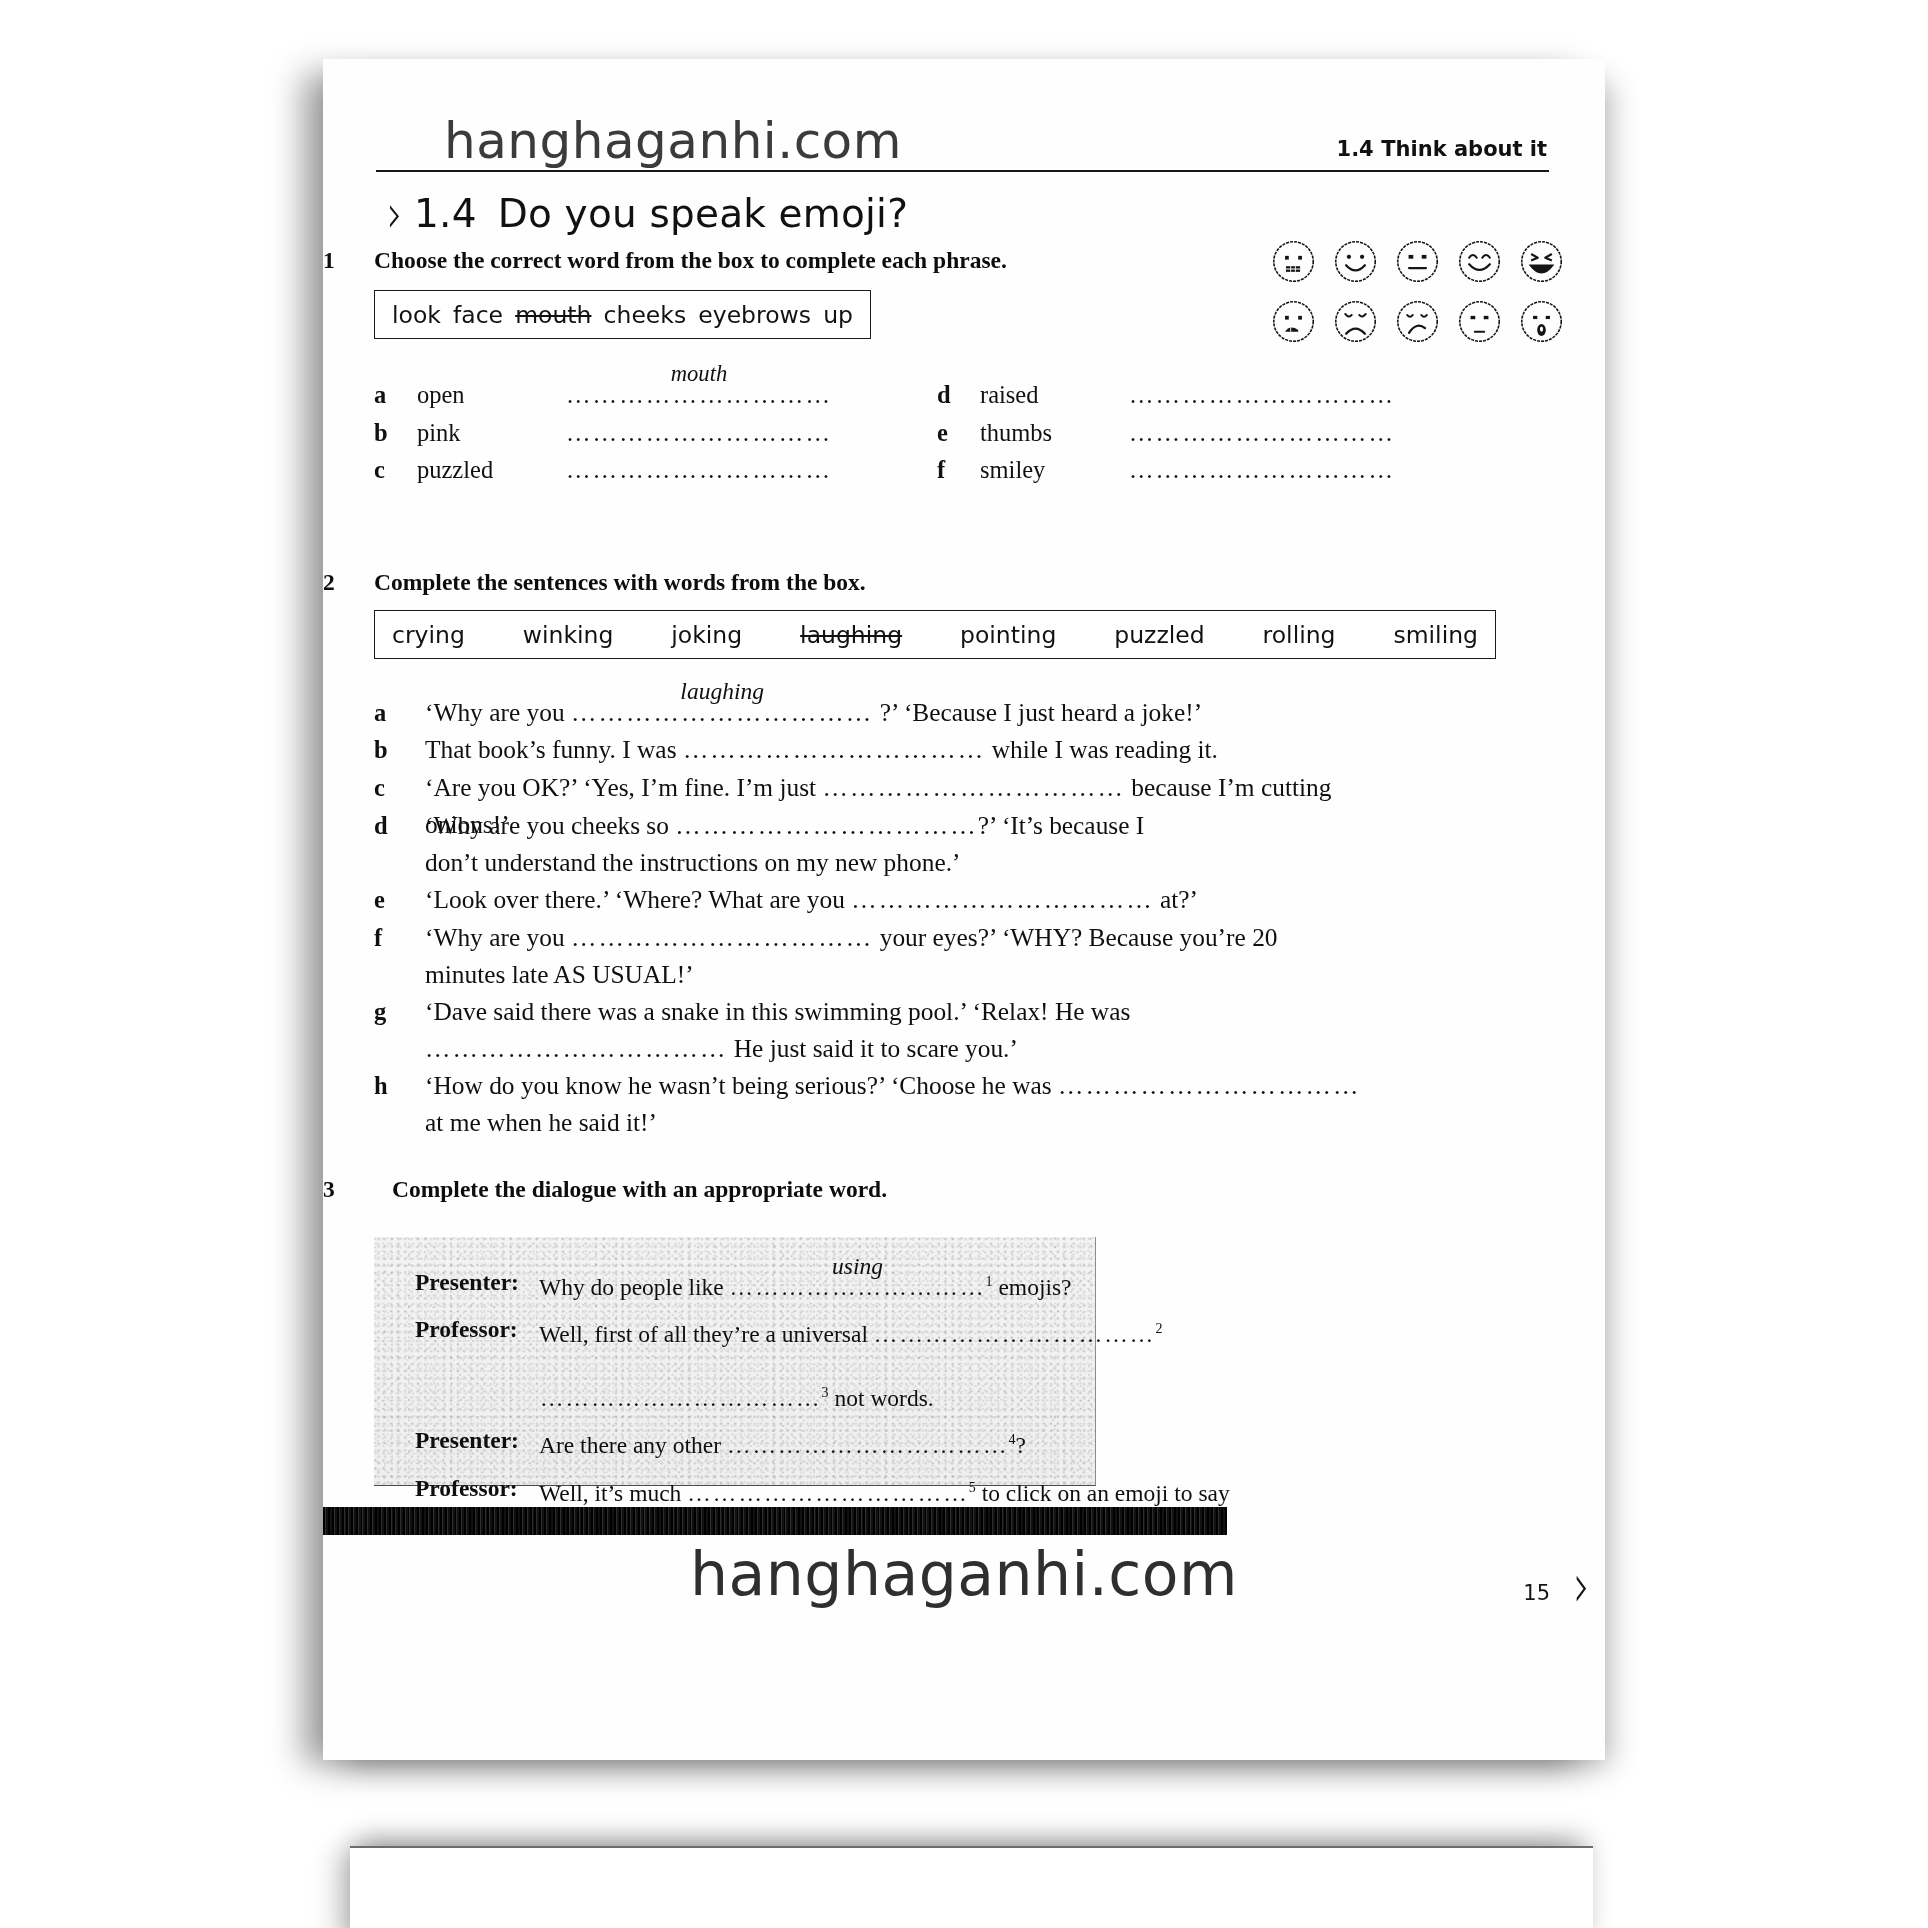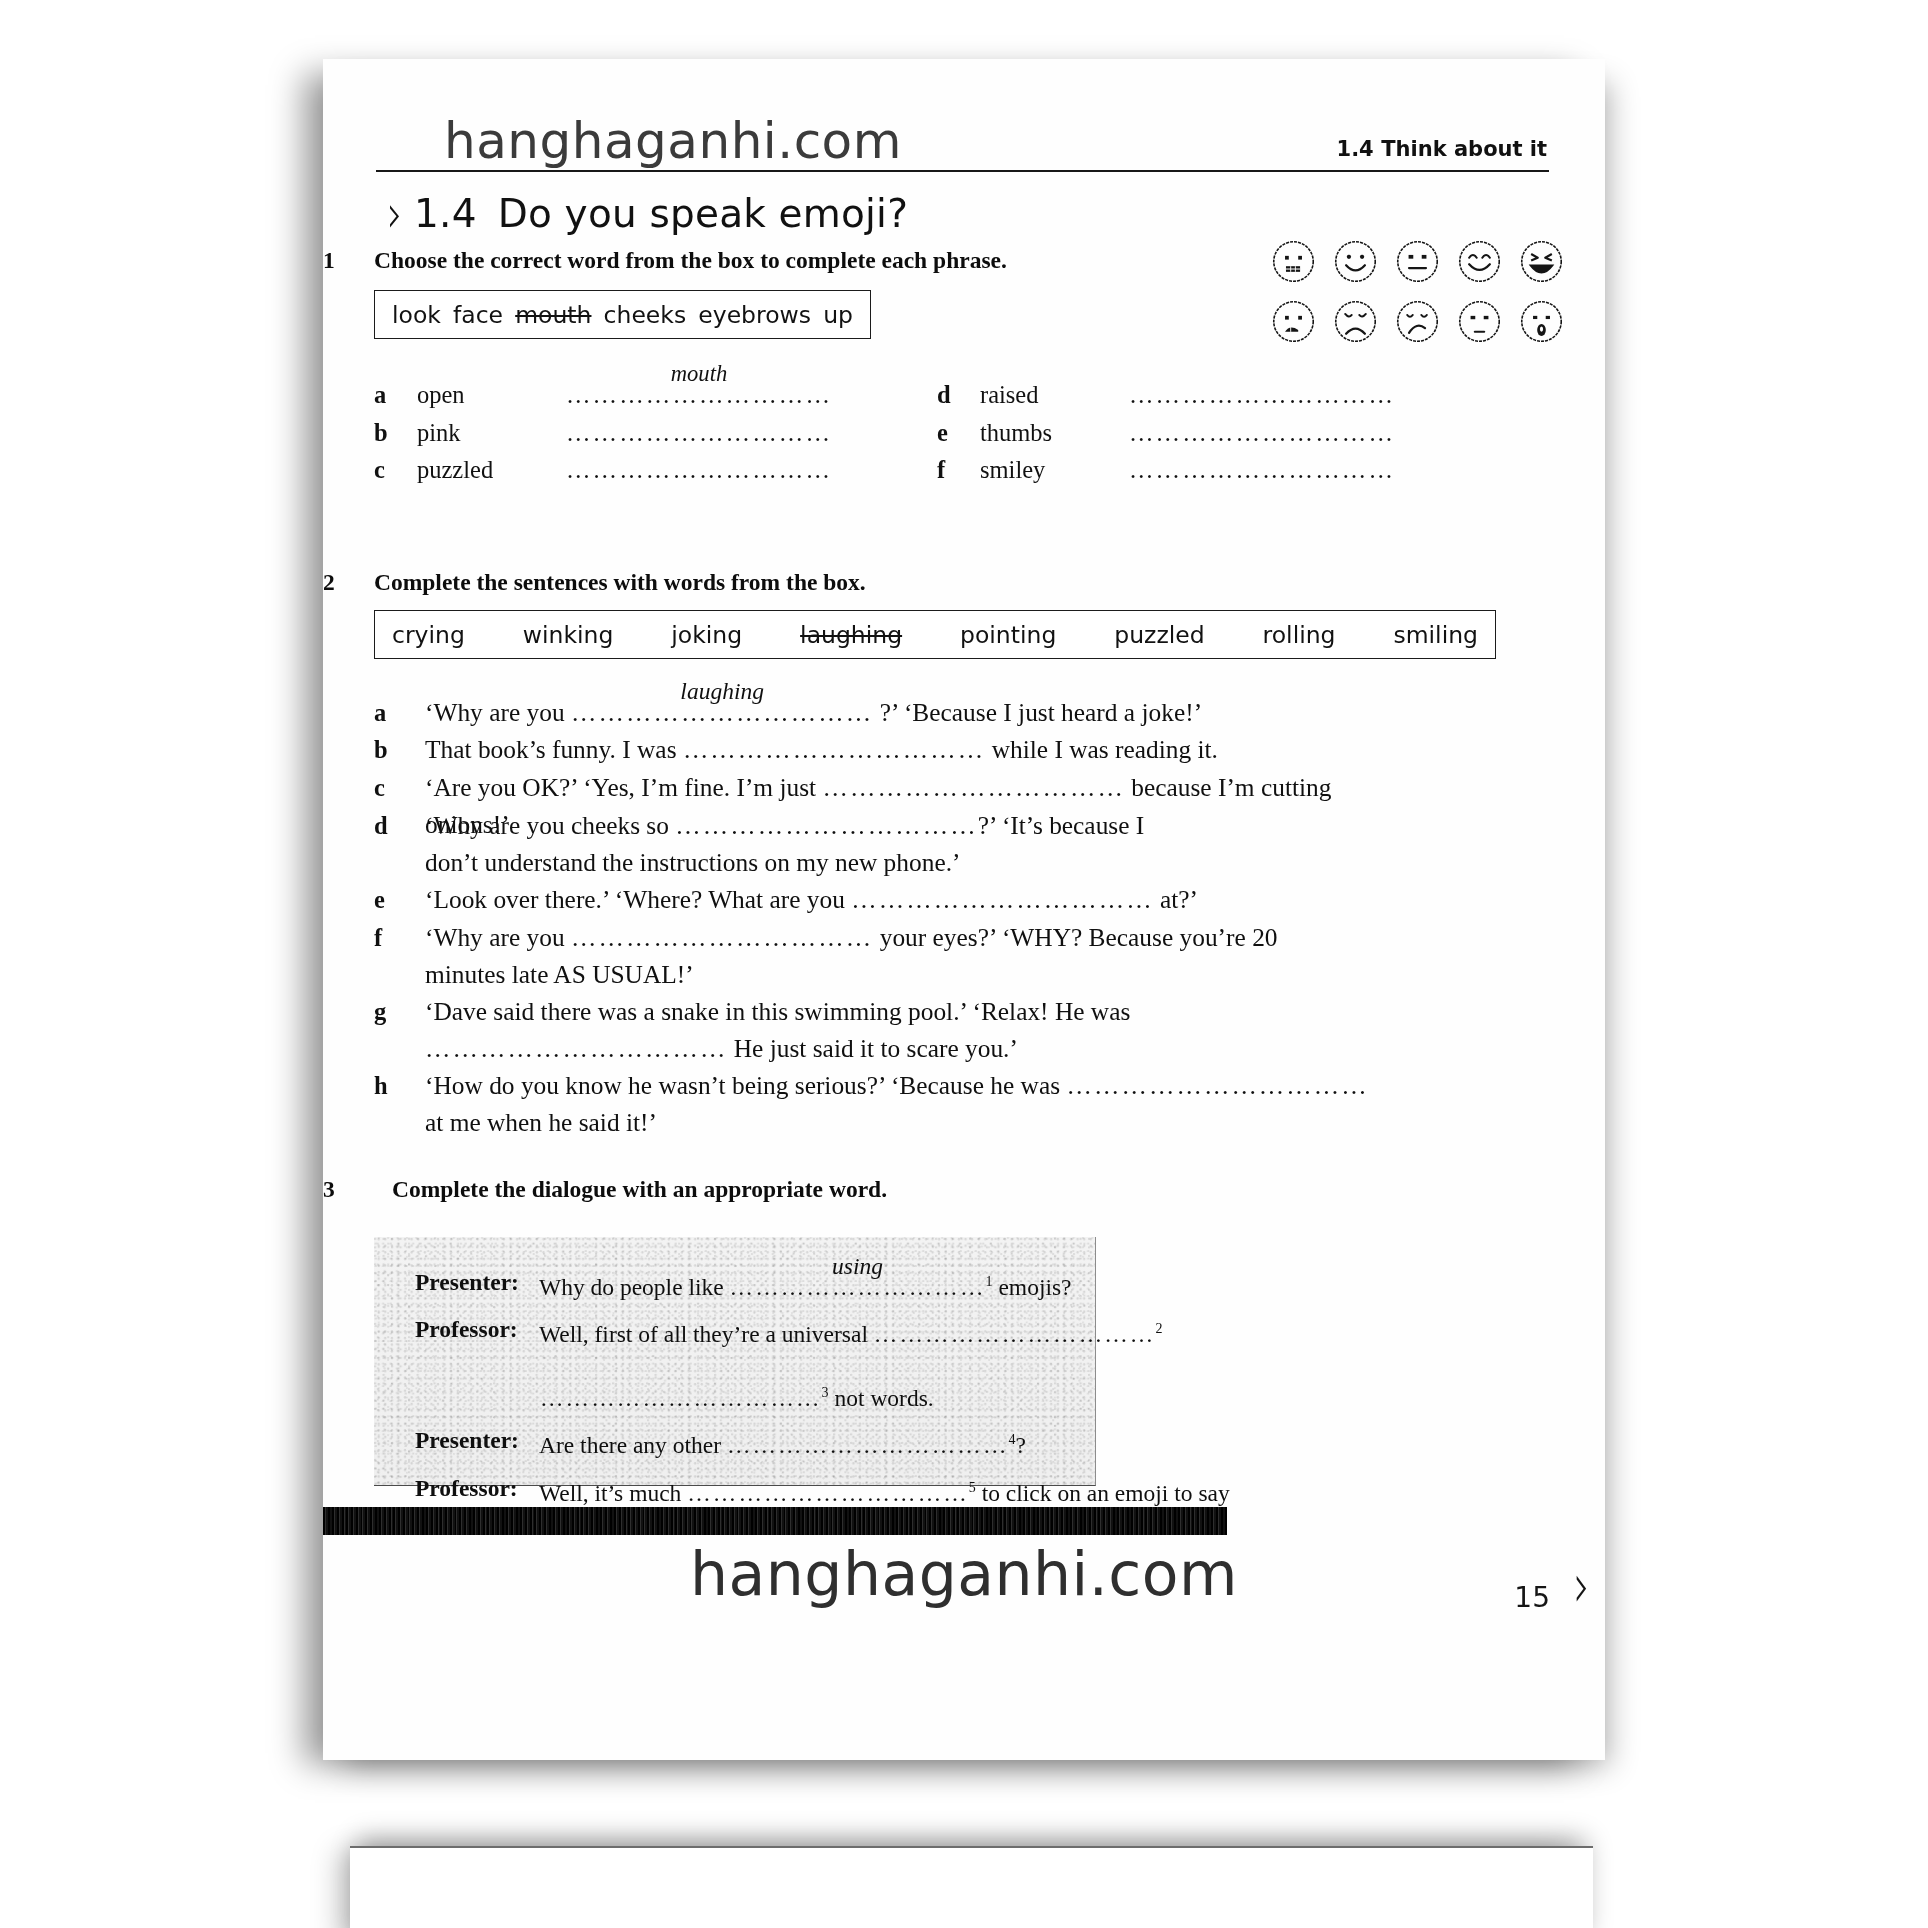--- a/index.html
+++ b/index.html
@@ -296,21 +296,21 @@
     font-family: "DejaVu Sans", sans-serif;
     font-size: 60px;
     color: #2f2f2f;
     letter-spacing: 0.5px;
   }
   .pagenum {
     position: absolute;
     right: 55px;
     top: 1522px;
     font-family: "DejaVu Sans", sans-serif;
-    font-size: 28px;
+    font-size: 21px;
     color: #151515;
   }
   .pagechev {
     position: absolute;
     right: 15px;
     top: 1503px;
     font-family: "DejaVu Sans", sans-serif;
     font-size: 41px;
     font-weight: 300;
     color: #151515;
@@ -543,21 +543,21 @@
         <span class="body"><span>‘Why are you </span><span class="gap-inline"><span>……………………………</span><span class="ans"></span></span><span> your eyes?’ ‘WHY? Because you’re 20 minutes late AS USUAL!’</span></span>
       </div>
 
       <div class="sent" style="left:51px; top:934px; width:1026px;">
         <span class="lbl">g</span>
         <span class="body"><span>‘Dave said there was a snake in this swimming pool.’ ‘Relax! He was </span><span class="gap-inline"><span>……………………………</span><span class="ans"></span></span><span> He just said it to scare you.’</span></span>
       </div>
 
       <div class="sent" style="left:51px; top:1008px; width:1008px;">
         <span class="lbl">h</span>
-        <span class="body"><span>‘How do you know he wasn’t being serious?’ ‘Because he was </span><span class="gap-inline"><span>……………………………</span><span class="ans"></span></span><span> at me when he said it!’</span></span>
+        <span class="body"><span>‘How do you know he wasn’t being serious?’ ‘Choose he was </span><span class="gap-inline"><span>……………………………</span><span class="ans"></span></span><span> at me when he said it!’</span></span>
       </div>
 
       <div class="ex-num" style="left:0px; top:1117px;">3</div>
       <div class="ex-instr" style="left:69px; top:1117px;text-align:center;">Complete the dialogue with an appropriate word.</div>
 
       <div class="dialogue">
 
         <div class="dlg-row" style="left:41px; top:28px;">
           <span class="who">Presenter:</span>
           <span class="says"><span>Why do people like </span><span class="gap-inline"><span>…………………………</span><span class="ans">using</span></span><sup class="fn">1</sup><span> emojis?</span></span>

